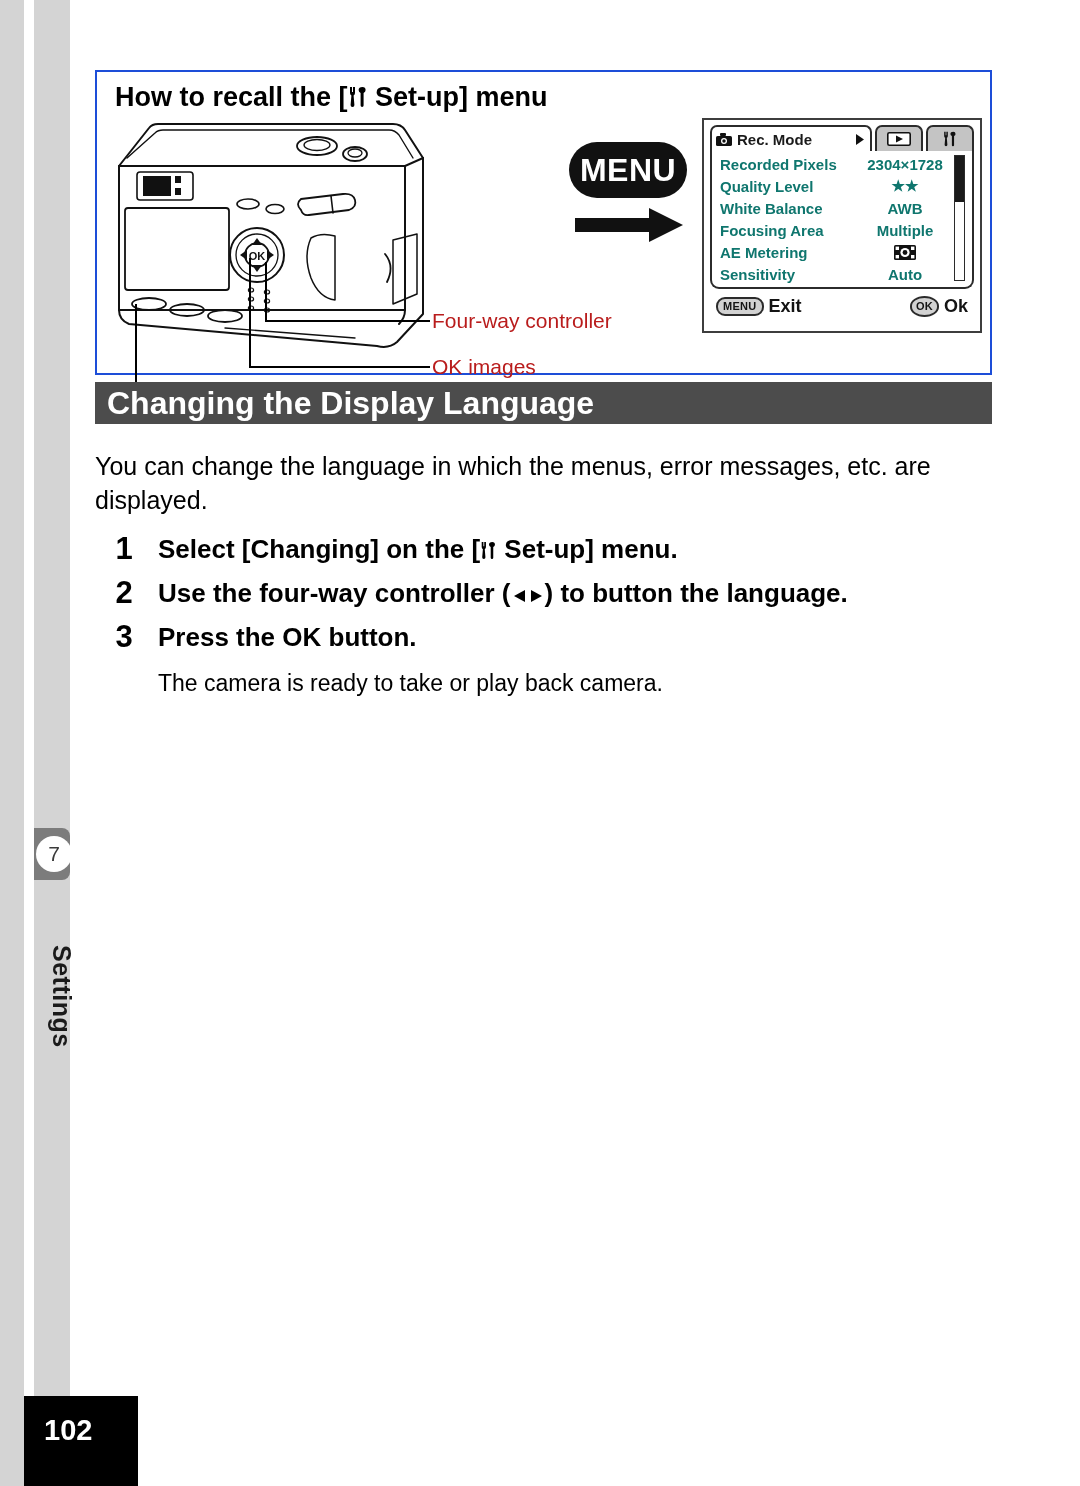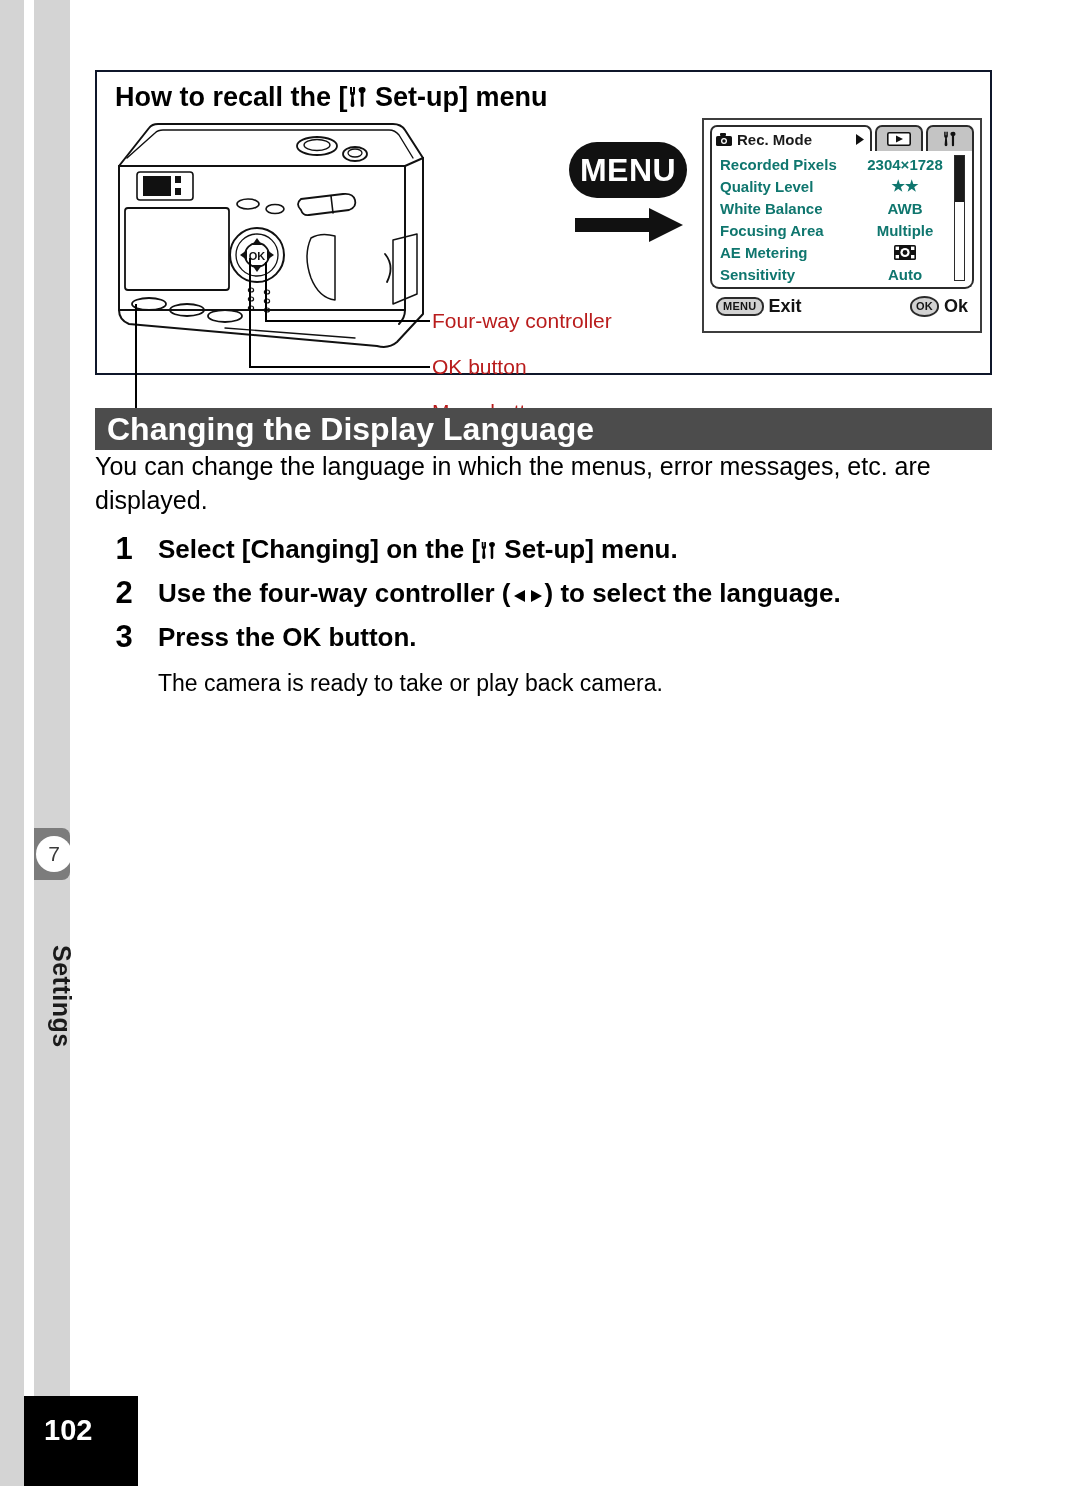--- a/index.html
+++ b/index.html
@@ -91,21 +91,21 @@
     box-sizing: border-box;
   }
 
   
   .topbox {
     position: absolute;
     left: 95px;
     top: 70px;
     width: 897px;
     height: 305px;
-    border: 2px solid #0f172a;
+    border: 2px solid #1d4ed8;
     box-sizing: border-box;
     background: #ffffff;
   }
   .topbox-heading {
     position: absolute;
     left: 18px;
     top: 10px;
     font-size: 27px;
     font-weight: bold;
     color: #000000;
@@ -288,21 +288,21 @@
   .btn-glyph-ok {
     border-radius: 50%;
     padding: 2px 4px;
     font-size: 11px;
   }
 
   
   .section-banner {
     position: absolute;
     left: 95px;
-    top: 408px;
+    top: 382px;
     width: 897px;
     height: 42px;
     background: #4c4c4c;
     color: #ffffff;
     font-size: 32px;
     font-weight: bold;
     display: flex;
     align-items: center;
     padding-left: 12px;
     box-sizing: border-box;
@@ -441,21 +441,21 @@
   </div>
 
   <div class="leader" style="left:168px; top:248px; width:165px; height:2px;"></div>
   <div class="leader" style="left:168px; top:190px; width:2px; height:60px;"></div>
   <div class="leader" style="left:152px; top:294px; width:181px; height:2px;"></div>
   <div class="leader" style="left:152px; top:186px; width:2px; height:110px;"></div>
   <div class="leader" style="left:38px; top:339px; width:295px; height:2px;"></div>
   <div class="leader" style="left:38px; top:232px; width:2px; height:109px;"></div>
 
   <div class="callout callout-fourway">Four-way controller</div>
-  <div class="callout callout-ok">OK button</div>
+  <div class="callout callout-ok">OK images</div>
   <div class="callout callout-menu">Menu button</div>
 
   <div class="menu-pill">MENU</div>
   <div class="menu-arrow">
     <svg width="110" height="42" viewBox="0 0 110 42">
       <path d="M0 14 L74 14 L74 4 L108 21 L74 38 L74 28 L0 28 Z" fill="#111"></path>
     </svg>
   </div>
 
   <div class="lcd">
@@ -574,21 +574,21 @@
               <path d="M14.5 1 Q17.6 1 17.6 4 Q17.6 6.2 15.6 7 L15.6 19.6 Q15.6 21 14.1 21 Q12.6 21 12.6 19.6 L12.6 7 Q10.6 6.2 10.6 4 Q10.6 1 14.5 1 Z"></path>
             </g>
           </svg></span><span> Set-up] menu.</span></div>
   </div>
 
   <div class="step">
     <div class="step-num">2</div>
     <div class="step-text"><span>Use the four-way controller (</span><span class="ico"><svg width="34" height="16" viewBox="0 0 34 16">
             <path d="M14 2 L14 14 L3 8 Z" fill="#000"></path>
             <path d="M20 2 L20 14 L31 8 Z" fill="#000"></path>
-          </svg></span><span>) to select the language.</span></div>
+          </svg></span><span>) to button the language.</span></div>
   </div>
 
   <div class="step">
     <div class="step-num">3</div>
     <div class="step-text">Press the OK button.</div>
   </div>
   <div class="step-note">The camera is ready to take or play back camera.</div>
 
 </div>
 

